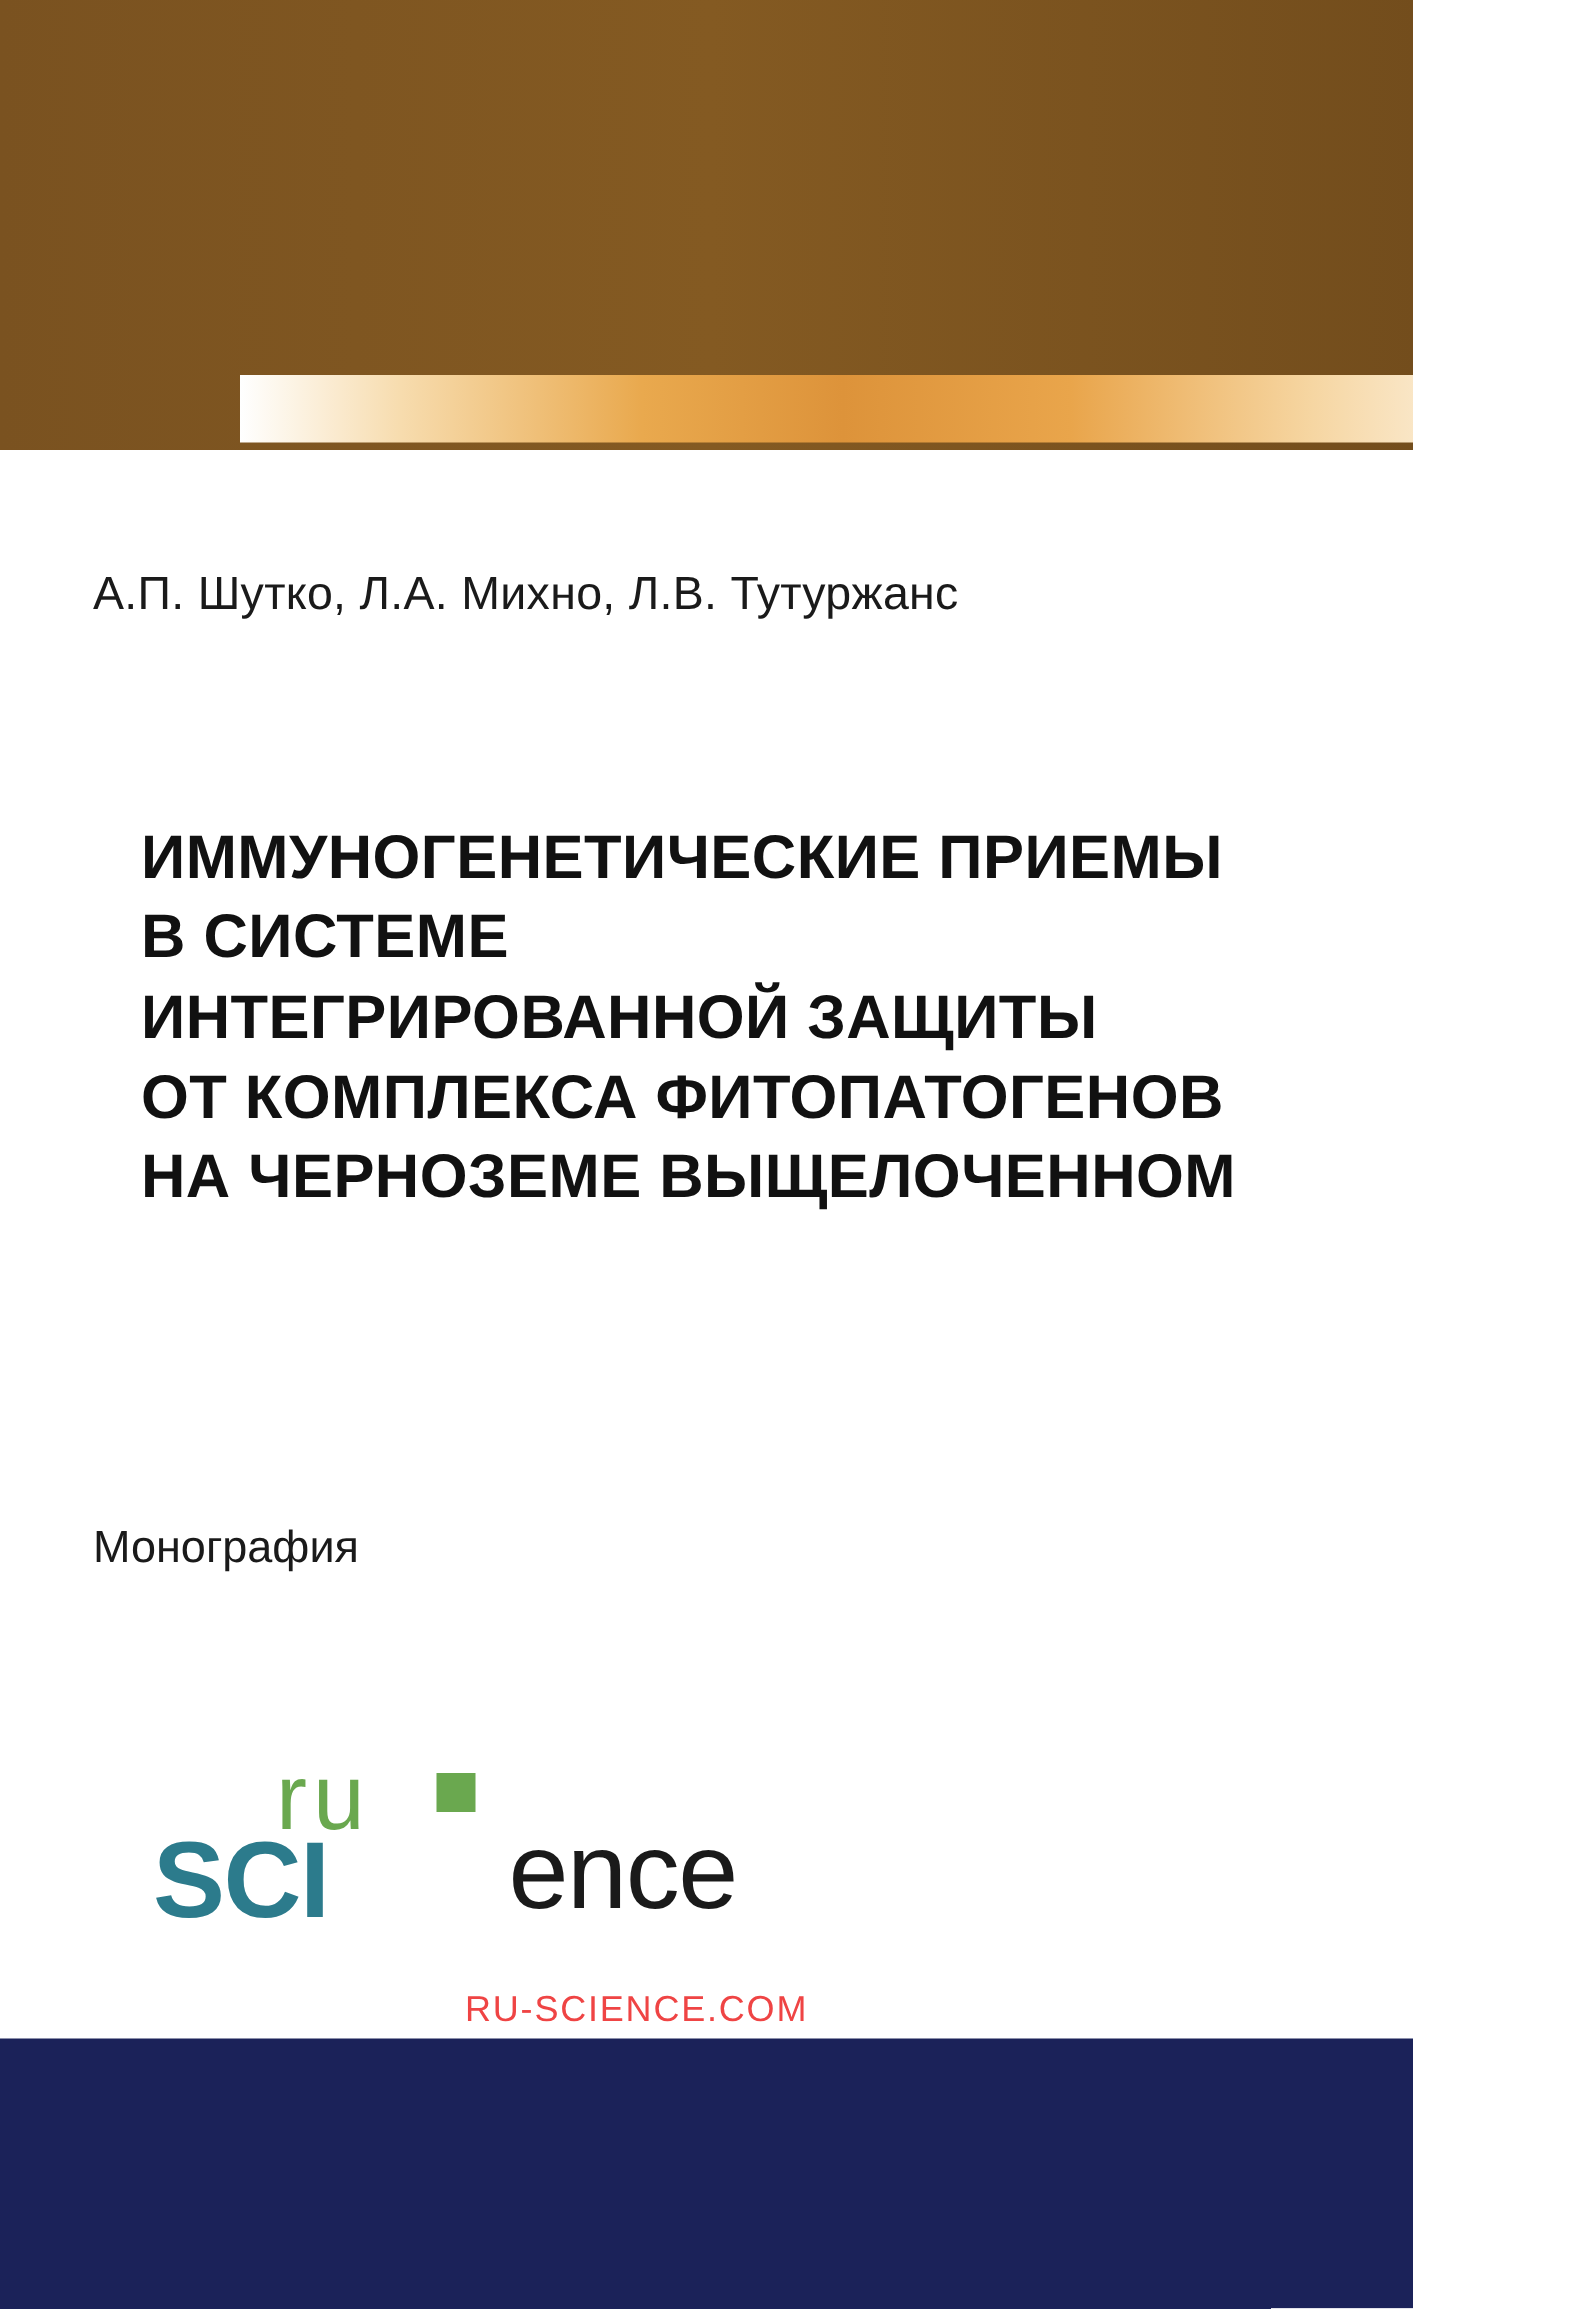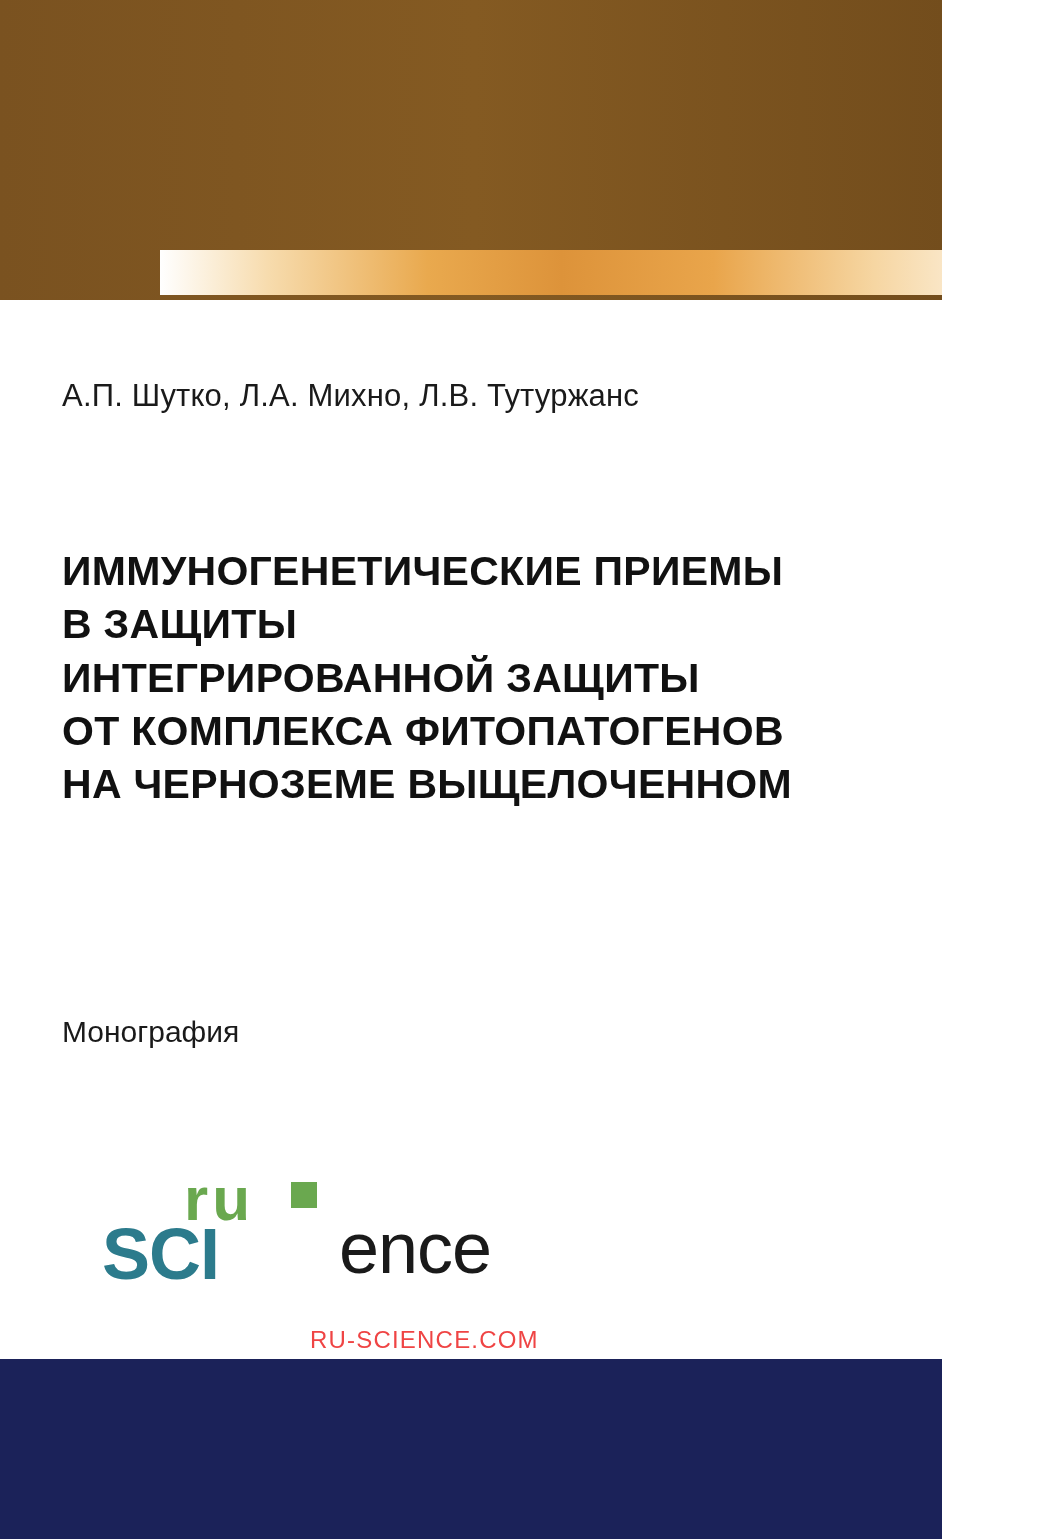--- a/index.html
+++ b/index.html
@@ -76,21 +76,21 @@
     position: absolute;
     left: 62px;
     top: 545px;
     width: 880px;
     font-size: 41px;
     font-weight: bold;
     line-height: 1.30;
     color: #111111;
     letter-spacing: 0.3px;
   }
-  .title .line { display: block; white-space: pre; }
+  .title .line { display: block; white-space: pre; margin-left: 32px; }
 
   .subtitle {
     position: absolute;
     left: 62px;
     top: 1015px;
     font-size: 30px;
     color: #1a1a1a;
   }
 
   
@@ -99,21 +99,21 @@
     left: 86px;
     top: 1168px;
     width: 470px;
     height: 195px;
   }
   .logo-ru {
     position: absolute;
     left: 98px;
     top: 0px;
     font-size: 62px;
-    font-weight: bold;
+    font-weight: normal;
     color: #6aa84f;
     letter-spacing: 4px;
     line-height: 1;
   }
   .logo-ru-square {
     position: absolute;
     left: 205px;
     top: 14px;
     width: 26px;
     height: 26px;
@@ -155,21 +155,21 @@
   <div class="top-band">
     <div class="top-band-inner"></div>
   </div>
 
   <div class="stripe2"></div>
 
   <div class="authors">А.П. Шутко, Л.А. Михно, Л.В. Тутуржанс</div>
 
   <div class="title">
     <span class="line">ИММУНОГЕНЕТИЧЕСКИЕ ПРИЕМЫ</span>
-    <span class="line">В ЗАЩИТЫ</span>
+    <span class="line">В СИСТЕМЕ</span>
     <span class="line">ИНТЕГРИРОВАННОЙ ЗАЩИТЫ</span>
     <span class="line">ОТ КОМПЛЕКСА ФИТОПАТОГЕНОВ</span>
     <span class="line">НА ЧЕРНОЗЕМЕ ВЫЩЕЛОЧЕННОМ</span>
   </div>
 
   <div class="subtitle">Монография</div>
 
   <div class="logo">
     <div class="logo-ru">ru</div>
     <div class="logo-ru-square"></div>

